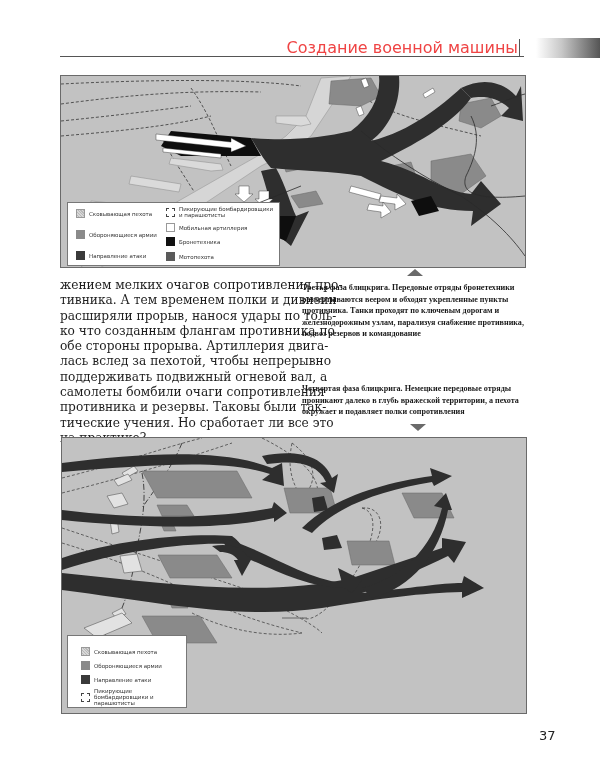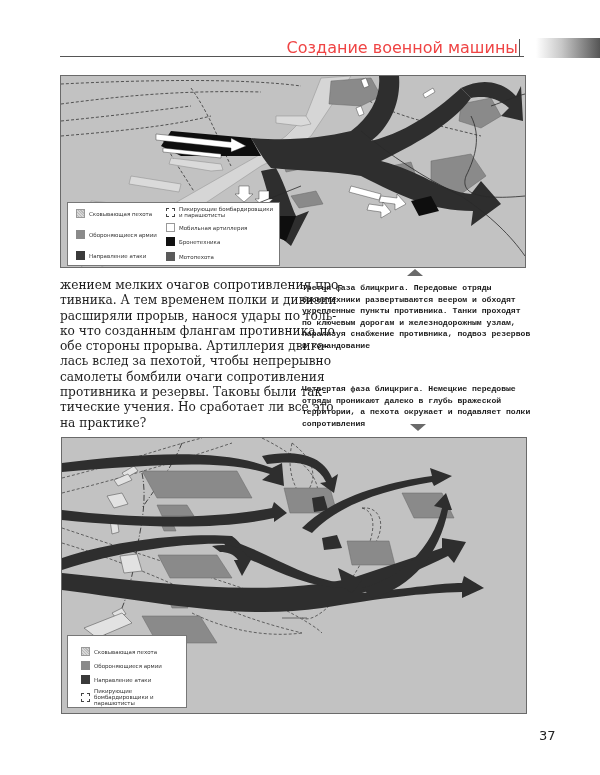--- a/index.html
+++ b/index.html
@@ -18,21 +18,21 @@
     .sw-hatch { background: repeating-linear-gradient(45deg, #d8d8d8 0 1px, #b8b8b8 1px 2px); border: 1px solid #999; box-sizing: border-box; }
     .sw-def { background: #8a8a8a; }
     .sw-att { background: #3a3a3a; }
     .sw-dash { border: 1px dashed #444; box-sizing: border-box; background: #fff; }
     .sw-art { border: 1px solid #999; box-sizing: border-box; background: #fff; }
     .sw-arm { background: #111; }
     .sw-mot { background: #5a5a5a; }
     .body-text { position: absolute; left: 60px; top: 278px; width: 240px; font-size: 12.2px; line-height: 15.3px; text-align: justify; color: #1e1e1e; }
     .body-text .ln { display: block; white-space: nowrap; text-align-last: justify; }
     .body-text .ln.last { text-align-last: left; }
-    .caption { position: absolute; left: 302px; width: 232px; font-family: Liberation Mono, monospace; font-weight: bold; font-size: 8.1px; line-height: 11.6px; color: #1a1a1a; }
+    .caption { position: absolute; left: 302px; width: 232px; font-family: Liberation Serif, serif; font-weight: bold; font-size: 8.1px; line-height: 11.6px; color: #1a1a1a; }
     #cap3 { top: 282px; }
     #cap4 { top: 383px; }
     .tri-up { position: absolute; left: 407px; top: 269px; width: 0; height: 0; border-left: 8px solid transparent; border-right: 8px solid transparent; border-bottom: 7px solid #6a6a6a; }
     .tri-down { position: absolute; left: 410px; top: 424px; width: 0; height: 0; border-left: 8px solid transparent; border-right: 8px solid transparent; border-top: 7px solid #6a6a6a; }
     .page-num { position: absolute; left: 511px; top: 728px; font-family: "DejaVu Sans", sans-serif; font-size: 13px; color: #222; margin-left: 28px; }
   </style>
 </head>
 <body>
 
 <div class="header-title">Создание военной машины</div>
@@ -140,20 +140,21 @@
   </div>
 </div>
 
 <div class="body-text">
   <span class="ln">жением мелких очагов сопротивления про-</span>
   <span class="ln">тивника. А тем временем полки и дивизии</span>
   <span class="ln">расширяли прорыв, нанося удары по толь-</span>
   <span class="ln">ко что созданным флангам противника по</span>
   <span class="ln">обе стороны прорыва. Артиллерия двига-</span>
   <span class="ln">лась вслед за пехотой, чтобы непрерывно</span>
+  <span class="ln">поддерживать подвижный огневой вал, а</span>
   <span class="ln">самолеты бомбили очаги сопротивления</span>
   <span class="ln">противника и резервы. Таковы были так-</span>
   <span class="ln">тические учения. Но сработает ли все это</span>
   <span class="ln last">на практике?</span>
 </div>
 
 <div class="tri-up"></div>
 <div class="caption" id="cap3">Третья фаза блицкрига. Передовые отряды бронетехники развертываются веером и обходят укрепленные пункты противника. Танки проходят по ключевым дорогам и железнодорожным узлам, парализуя снабжение противника, подвоз резервов и командование</div>
 <div class="caption" id="cap4">Четвертая фаза блицкрига. Немецкие передовые отряды проникают далеко в глубь вражеской территории, а пехота окружает и подавляет полки сопротивления</div>
 <div class="tri-down"></div>

